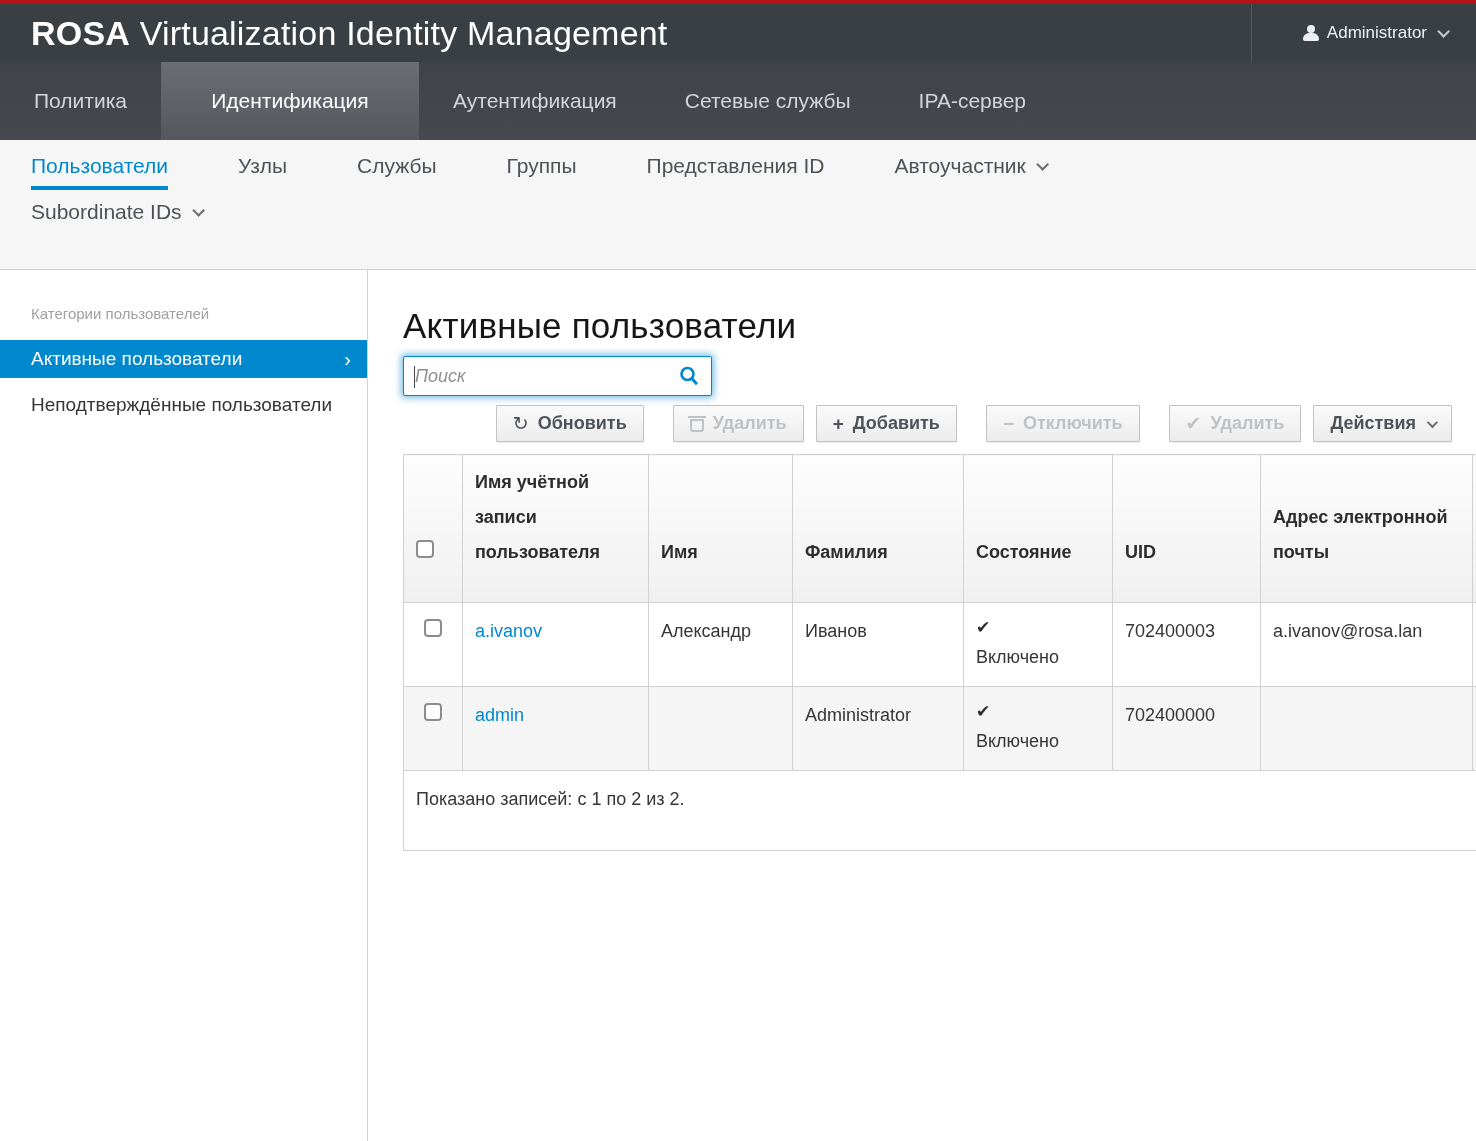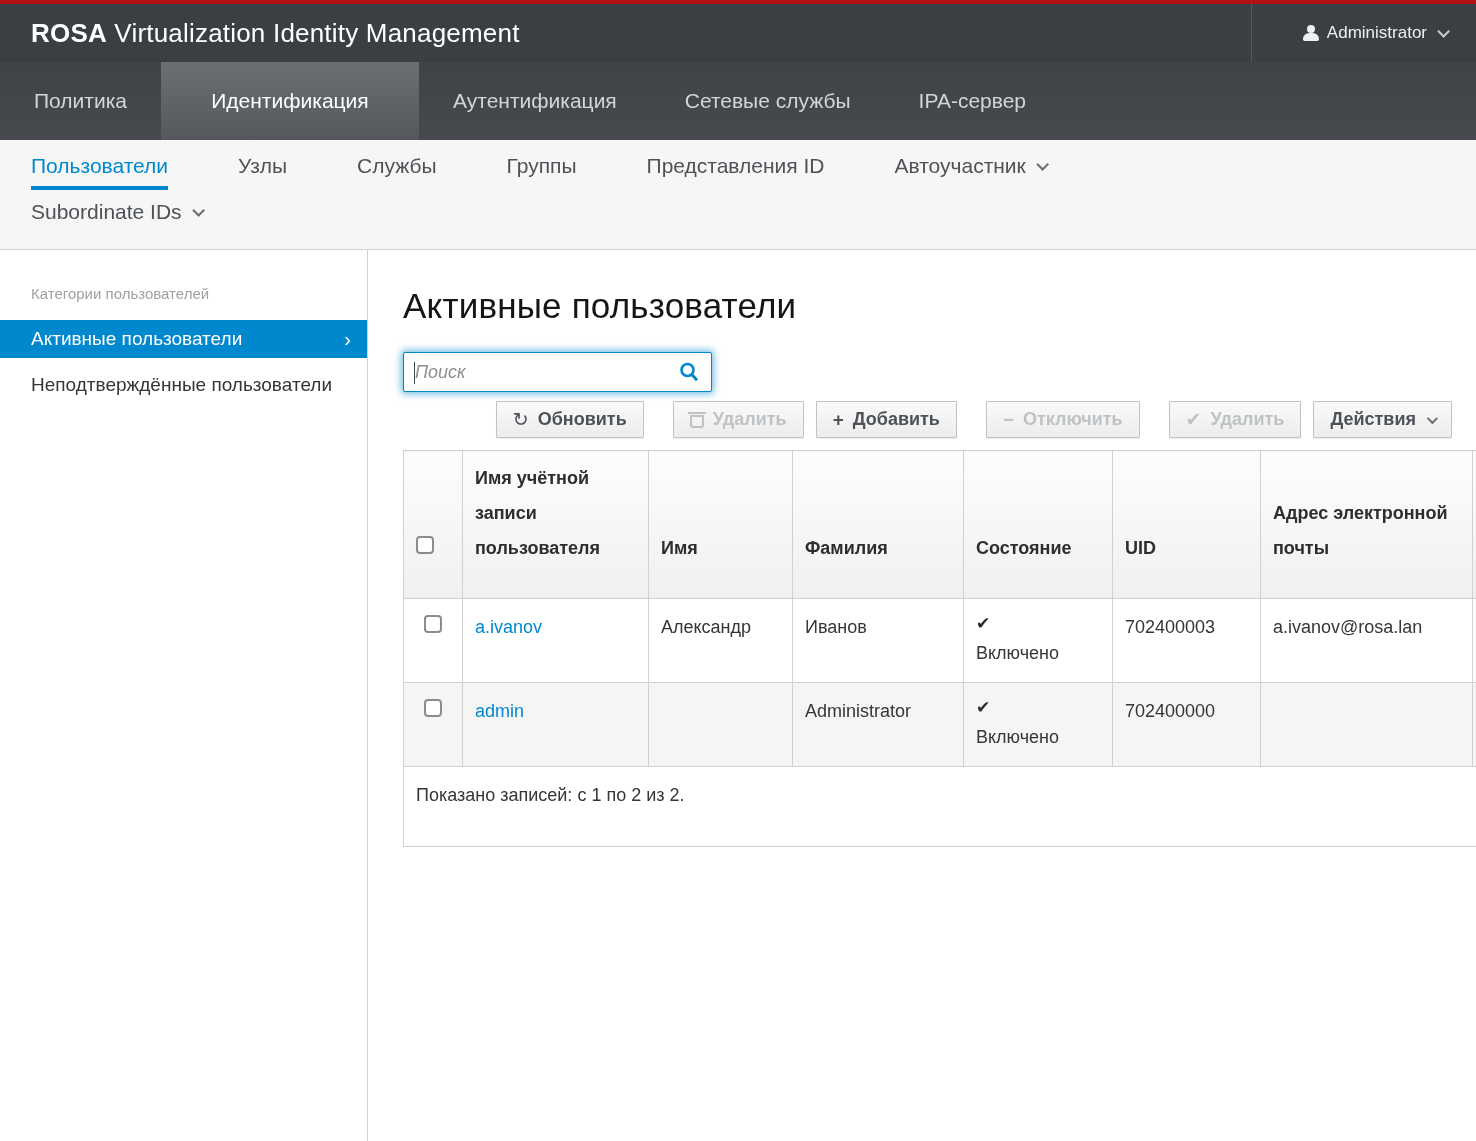--- a/index.html
+++ b/index.html
@@ -5,21 +5,21 @@
   * { margin: 0; padding: 0; box-sizing: border-box; }
   html, body { width: 1476px; height: 1141px; background: #fff; overflow: hidden; }
   body { font-family: "Liberation Sans", "DejaVu Sans", sans-serif; color: #363636; }
 
   
   .top-stripe { height: 4px; background: #b01216; }
   .masthead {
     height: 58px; background: #3a3f44; display: flex; align-items: center;
     justify-content: space-between; color: #fff;
   }
-  .brand { padding-left: 31px; font-size: 26px; color: #fff; letter-spacing: .2px; white-space: nowrap; }
+  .brand { padding-left: 31px; font-size: 34px; color: #fff; letter-spacing: .2px; white-space: nowrap; }
   .brand b { font-weight: 700; }
   .brand span.rest { font-weight: 400; }
   .user-menu {
     height: 100%; display: flex; align-items: center; justify-content: flex-end;
     border-left: 1px solid #54575b; width: 225px; padding-right: 30px; cursor: pointer;
   }
   .user-menu .label { color: #eeeff0; font-size: 17px; margin: 0 10px 0 8px; }
   .person-icon { width: 16px; height: 16px; position: relative; display: inline-block; }
   .person-icon::before { content:""; position:absolute; left:4px; top:0; width:8px; height:8px; border-radius:50%; background:#eeeff0; }
   .person-icon::after { content:""; position:absolute; left:0; top:8px; width:16px; height:8px; border-radius:7px 7px 2px 2px; background:#eeeff0; }
@@ -34,21 +34,21 @@
   .nav-tab {
     display: flex; align-items: center; padding: 0 34px; font-size: 21px;
     color: #d3d5d7; cursor: pointer; white-space: nowrap;
   }
   .nav-tab.selected {
     background: linear-gradient(#6b6e73, #54575c); color: #fff; min-width: 258px; justify-content: center;
   }
   .nav-tab + .nav-tab { margin-left: 0; }
 
   
-  .subnav { height: 110px; background: #f6f6f7; border-bottom: 1px solid #d1d1d3; padding: 14px 0 0 31px; }
+  .subnav { height: 130px; background: #f6f6f7; border-bottom: 1px solid #d1d1d3; padding: 14px 0 0 31px; }
   .subnav-row { display: flex; align-items: flex-start; }
   .subnav-item {
     font-size: 21px; color: #4e5256; margin-right: 70px; cursor: pointer;
     padding-bottom: 12px; white-space: nowrap; display: inline-flex; align-items: center;
   }
   .subnav-item.selected { color: #0088ce; border-bottom: 4px solid #0088ce; padding-bottom: 8px; }
   .subnav-item .caret { color: #6a6e72; margin-left: 10px; }
   .subnav-row2 { margin-top: 10px; align-items: center; }
 
   
@@ -60,21 +60,21 @@
     background: #0088ce; color: #fff; display: flex; align-items: center; justify-content: space-between;
     line-height: 22px; padding: 8px 16px 8px 31px;
   }
   .sidebar-item.selected .chev-right { font-size: 20px; color: #fff; }
 
   .main { flex: 1; padding-left: 35px; }
   .page-title { margin-top: 36px; font-size: 35px; font-weight: 300; color: #151515; letter-spacing: .2px; }
 
   
   .search-box {
-    margin-top: 26px; width: 309px; height: 40px; background: #fff; position: relative;
+    margin-top: 10px; width: 309px; height: 40px; background: #fff; position: relative;
     border: 1px solid #0088ce; border-radius: 2px; display: flex; align-items: center;
     box-shadow: 0 0 7px 2px rgba(0, 136, 206, .55);
   }
   .search-box input {
     flex: 1; border: none; outline: none; height: 100%; padding: 0 6px 0 11px;
     font-style: italic; font-size: 18px; color: #5a5e61; background: transparent;
     font-family: "Liberation Sans", "DejaVu Sans", sans-serif;
   }
   .search-box input::placeholder { color: #8d9092; opacity: 1; }
   .search-caret { position: absolute; left: 10px; top: 9px; width: 1px; height: 22px; background: #444; }

